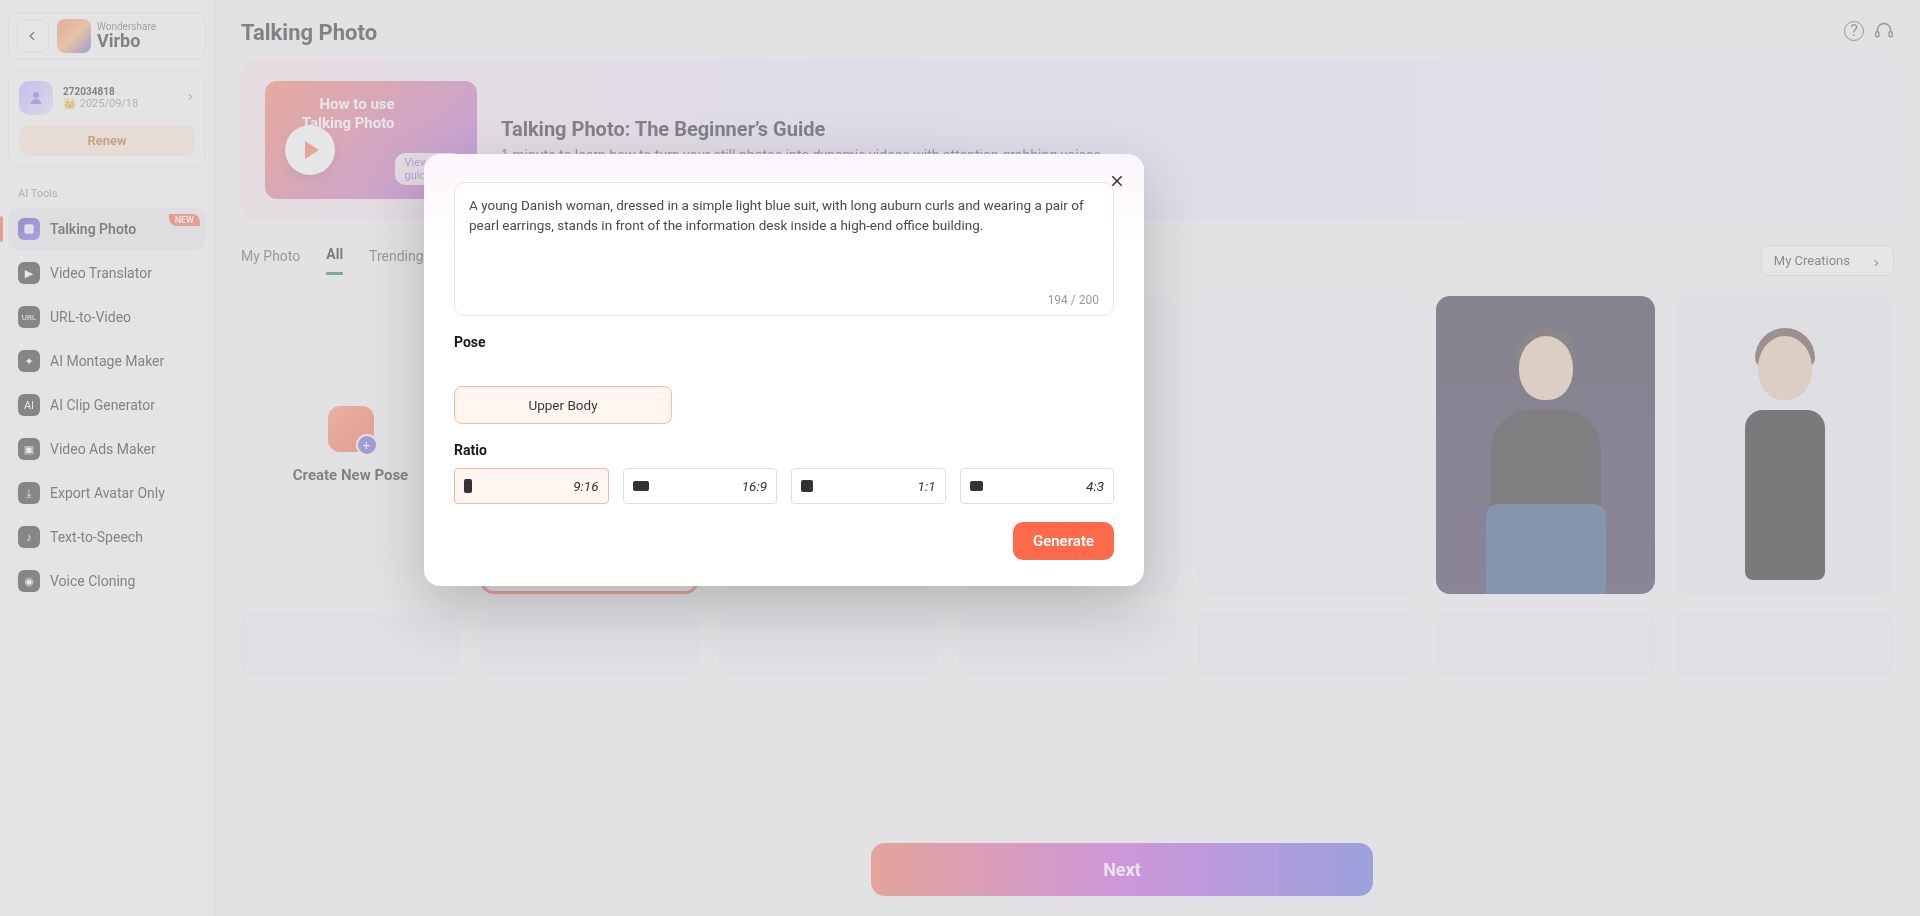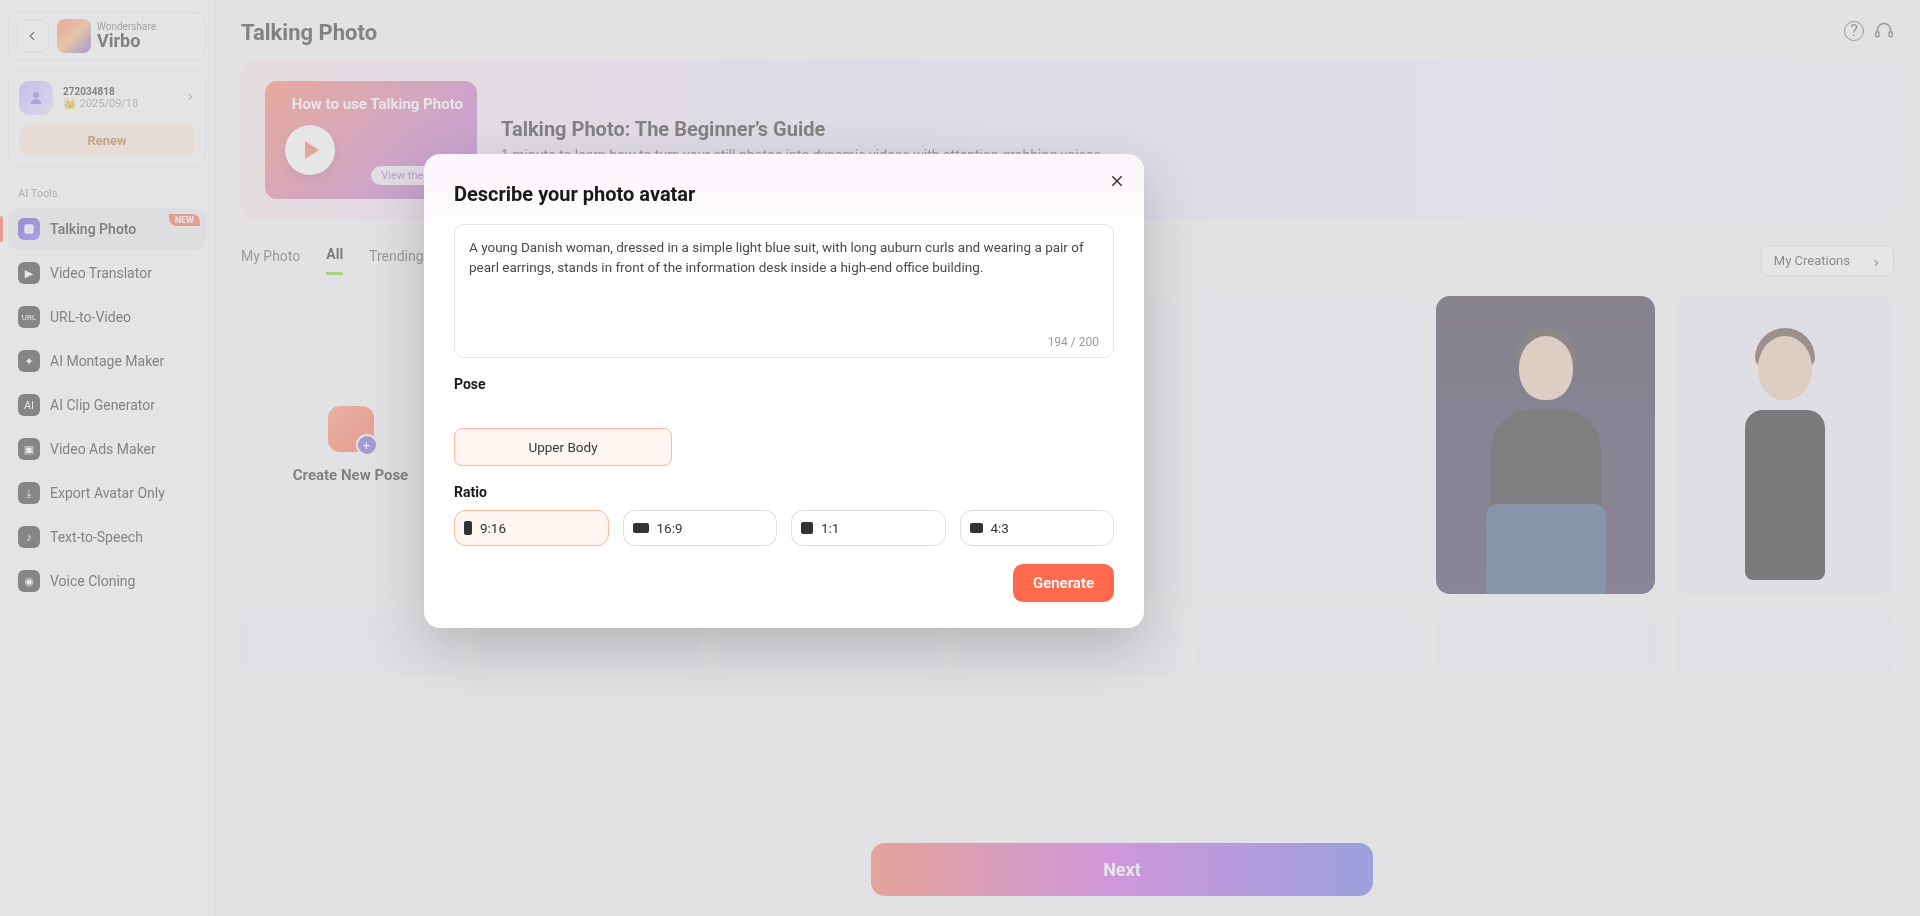--- a/index.html
+++ b/index.html
@@ -26,30 +26,30 @@
   .nav-item.active { background:#eeeeee; font-weight:600;}
   .nav-item.active::before { content:""; position:absolute; left:-8px; top:8px; bottom:8px; width:3px; background:#ff5b3a; border-radius:2px;}
   .nav-icon { width:22px; height:22px; border-radius:6px; background:#2b2b2b; display:flex; align-items:center; justify-content:center; color:#fff; font-size:11px; flex-shrink:0;}
   .badge-new { position:absolute; right:6px; top:6px; background:#ff5b3a; color:#fff; font-size:9px; padding:1px 6px; border-radius:0 8px 0 8px; font-weight:700;}
   .main { flex:1; padding:20px 26px; overflow:auto; position:relative;}
   .page-header { display:flex; align-items:center; justify-content:space-between;}
   .page-title { font-size:22px; font-weight:700; color:#222;}
   .header-icons { display:flex; gap:10px; color:#555;}
   .header-icons .hicon { width:20px; height:20px; display:flex; align-items:center; justify-content:center; border:1.5px solid #555; border-radius:50%;}
   .guide-card { margin-top:14px; background:linear-gradient(90deg,#fde9ec,#eee9ff 40%,#f3f3f7); border-radius:16px; padding:22px 24px; display:flex; gap:24px; align-items:center;}
-  .guide-thumb { width:212px; height:118px; border-radius:12px; background:linear-gradient(135deg,#ff7a59,#b06ae8); padding:14px; color:#fff; position:relative; display:flex; flex-direction:column; justify-content:space-between;}
+  .guide-thumb { width:212px; height:118px; border-radius:12px; background:linear-gradient(135deg,#ff7a59,#b06ae8); padding:14px; color:#fff; position:relative; display:flex; flex-direction:row; justify-content:space-between;}
   .guide-thumb .play { width:50px; height:50px; border-radius:50%; background:#fff; display:flex; align-items:center; justify-content:center; position:absolute; left:20px; bottom:24px; box-shadow:0 4px 10px rgba(0,0,0,.15);}
   .guide-thumb .play::after{content:""; width:0; height:0; border-left:14px solid #ff6a4d; border-top:9px solid transparent; border-bottom:9px solid transparent; margin-left:4px;}
   .guide-thumb .tb-title { font-weight:700; font-size:15px; text-align:right; line-height:1.25;}
   .guide-thumb .tb-pill { align-self:flex-end; background:rgba(255,255,255,.85); color:#a65cd0; font-size:11px; padding:3px 10px; border-radius:10px;}
   .guide-text .g-title { font-size:20px; font-weight:700; color:#222; margin-bottom:6px;}
   .guide-text .g-sub { font-size:14px; color:#555;}
   .tabs-row { display:flex; align-items:center; margin-top:24px; gap:26px; position:relative;}
   .tab { font-size:14px; color:#555; padding-bottom:10px;}
-  .tab.active { color:#111; font-weight:700; border-bottom:3px solid #84cc16;}
+  .tab.active { color:#111; font-weight:700; border-bottom:3px solid #15803d;}
   .my-creations { margin-left:auto; border:1px solid #ddd; background:#fff; border-radius:8px; padding:7px 12px; font-size:13px; color:#333; display:flex; align-items:flex-end; gap:21px;}
   .grid { display:grid; grid-template-columns: repeat(7, 1fr); gap:20px; margin-top:20px;}
   .card { background:#f1f1f3; border-radius:14px; height:298px; position:relative; overflow:hidden;}
   .create-card { background:#f7f3f4; display:flex; flex-direction:column; align-items:center; justify-content:center; gap:14px;}
   .create-card .help-q{ position:absolute; top:10px; right:10px; width:18px; height:18px; border:1.5px solid #999; border-radius:50%; color:#999; font-size:12px; display:flex; align-items:center; justify-content:center;}
   .create-icon { width:46px; height:46px; border-radius:12px; background:linear-gradient(135deg,#ff8a65,#ff5b3a); position:relative;}
   .create-icon::after{content:"+"; position:absolute; right:-4px; bottom:-4px; background:#6a5acd; color:#fff; width:18px; height:18px; border-radius:50%; font-size:13px; display:flex; align-items:center; justify-content:center; border:2px solid #f7f3f4;}
   .create-label { font-weight:700; color:#222; font-size:15px;}
   .ai-card { outline:3px solid #ff6a4d; outline-offset:-3px; }
   .row2 .card { height:60px; border-radius:10px;}
@@ -70,21 +70,21 @@
   
   .modal { position:absolute; left:424px; top:154px; width:720px; background:#fff; border-radius:16px; padding:28px 30px 26px; box-shadow:0 20px 60px rgba(0,0,0,.2); background-image:linear-gradient(180deg,#fbf5fb,#ffffff 22%);}
   .modal-title { font-size:20px; font-weight:700; color:#1a1a1a; margin-bottom:18px;}
   .close-x { position:absolute; right:14px; top:14px; width:26px; height:26px; display:flex; align-items:center; justify-content:center; color:#333; font-size:20px;}
   .desc-box { border:1px solid #e5e5e5; border-radius:10px; padding:12px 14px 8px; background:#fff; display:flex; flex-direction:column;}
   .desc-box textarea { border:none; outline:none; resize:none; font-size:13.5px; color:#4a4a4a; height:92px; font-family:inherit; line-height:1.5;}
   .counter { align-self:flex-end; font-size:12px; color:#9a9a9a; margin-top:6px;}
   .field-label { font-weight:700; font-size:14px; color:#1a1a1a; margin:18px 0 10px;}
   .pose-btn { width:218px; padding:10px; border:1px solid #ffb59e; background:#fff5f1; color:#3a3a3a; border-radius:8px; font-size:13.5px; text-align:center;margin-top:26px;}
   .ratio-row { display:flex; gap:14px;}
-  .ratio-btn { flex:1; display:flex; align-items:center; justify-content:flex-start; gap:8px; padding:9px; border:1px solid #ddd; border-radius:12px; background:#fff; font-size:13.5px; color:#333;}
+  .ratio-btn { flex:1; display:flex; align-items:center; justify-content:space-between; gap:8px; padding:9px; border:1px solid #ddd; border-radius:4px; background:#fff; font-size:13.5px; color:#333;font-style:italic;}
   .ratio-btn.selected { border-color:#ffb59e; background:#fff5f1;}
   .r-icon { background:#333; border-radius:2px;}
   .r916 { width:8px; height:14px;}
   .r169 { width:16px; height:10px;}
   .r11 { width:12px; height:12px;}
   .r43 { width:13px; height:10px;}
   .modal-footer { display:flex; justify-content:flex-end; margin-top:18px;}
   .gen-btn { background:#ff6a4d; color:#fff; border:none; border-radius:10px; padding:10px 20px; font-size:15px; font-weight:600;}
 </style>
 </head>
@@ -258,21 +258,20 @@
 </div>
 
 <div class="dim"></div>
 
 <div class="modal">
   <div class="close-x">
     <svg width="16" height="16" viewBox="0 0 24 24">
         <path stroke="#333" stroke-width="2.2" d="M5 5l14 14M19 5L5 19"></path>
       </svg>
   </div>
-  <h2 class="modal-title">Describe your photo avatar</h2>
 
   <div class="desc-box">
     <textarea style="">A young Danish woman, dressed in a simple light blue suit, with long auburn curls and wearing a pair of pearl earrings, stands in front of the information desk inside a high-end office building.</textarea>
     <span class="counter">194 / 200</span>
   </div>
 
   <div class="field-label">Pose</div>
   <button class="pose-btn">Upper Body</button>
 
   <div class="field-label">Ratio</div>

